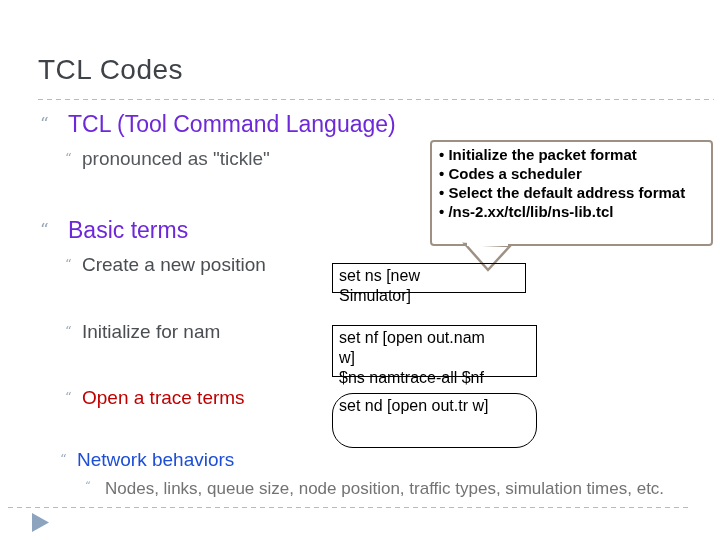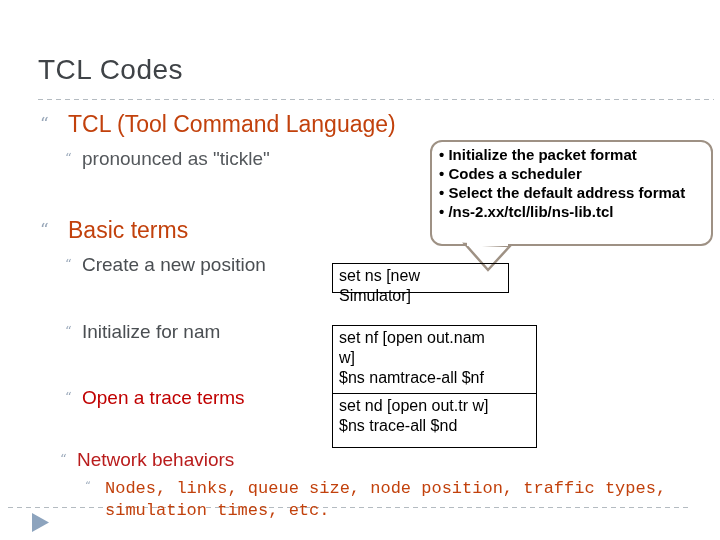--- a/index.html
+++ b/index.html
@@ -18,47 +18,47 @@
   .dash1 { left:38px; top:91px; width:676px; }
   .dash2 { left:8px; top:499px; width:682px; }
 
   .li { position:absolute; }
   .li .q {
     position:absolute; left:0; top:1px; font-family:"DejaVu Serif", serif;
     color:#97a6b8; line-height:1;
   }
   .li .t { display:block; white-space:nowrap; }
   .l1 .q { font-size:17px; top:4px; }
-  .l1 .t { margin-left:28px; font-size:23px; color:#c2410c; }
+  .l1 .t { margin-left:28px; font-size:23px; color:#6d28d9; }
   .l2 .q { font-size:13px; top:4px; }
   .l2 .t { margin-left:17px; font-size:19px; color:#4a4e52; }
   .l3 .q { font-size:11px; top:3px; }
-  .l3 .t { margin-left:20px; font-size:17px; color:#c2410c; white-space:normal; line-height:22px;font-family:Liberation Mono, monospace; }
+  .l3 .t { margin-left:20px; font-size:17px; color:#737373; white-space:normal; line-height:22px; }
 
   .item-pronounced .t { color:#54585c; }
   .item-open .t { color:#c00000; }
-  .item-network .t { color:#b91c1c; }
+  .item-network .t { color:#1d4ed8; }
 
   .callout {
     position:absolute; left:430px; top:132px; width:283px; height:106px;
-    box-sizing:border-box; border:2.5px solid #9e9184; border-radius:12px;
+    box-sizing:border-box; border:2.5px solid #9e9184; border-radius:4px;
     background:#fff; padding:3px 7px; font-size:15px; font-weight:bold;
     line-height:19px; color:#000;
   }
   .callout-tail { position:absolute; left:455px; top:234px; }
 
   .codebox {
     position:absolute; box-sizing:border-box; border:1.5px solid #000;
     background:transparent; padding:2px 6px; font-size:16px; line-height:20px;
     color:#000; overflow:visible;
   }
   .codebox div { white-space:pre; }
-  .codebox1 { left:332px; top:255px; width:177px; height:30px; }
-  .codebox2 { left:332px; top:317px; width:205px; height:69px; }
-  .codebox3 { left:332px; top:385px; width:205px; height:55px; }
+  .codebox1 { left:332px; top:255px; width:194px; height:30px; }
+  .codebox2 { left:332px; top:317px; width:205px; height:52px; }
+  .codebox3 { left:332px; top:385px; width:205px; height:55px;border-radius:21px; }
 
   .next-arrow { position:absolute; left:32px; top:505px; }
 </style>
 </head>
 <body>
 
 <div class="slide">
 
   <div class="title">TCL Codes</div>
   <div class="dash dash1"></div>
@@ -110,21 +110,20 @@
     <div>$ns namtrace-all $nf</div>
   </div>
 
   <div class="li l2 item-open" style="left:65px; top:379px;">
     <span class="q">“</span>
     <span class="t">Open a trace terms</span>
   </div>
 
   <div class="codebox codebox3">
     <div>set nd [open out.tr w]</div>
-    <div>$ns trace-all $nd</div>
   </div>
 
   <div class="li l2 item-network" style="left:60px; top:441px;">
     <span class="q">“</span>
     <span class="t">Network behaviors</span>
   </div>
 
   <div class="dash dash2"></div>
 
   <div class="li l3 item-nodes" style="left:85px; top:470px; width:605px;">

